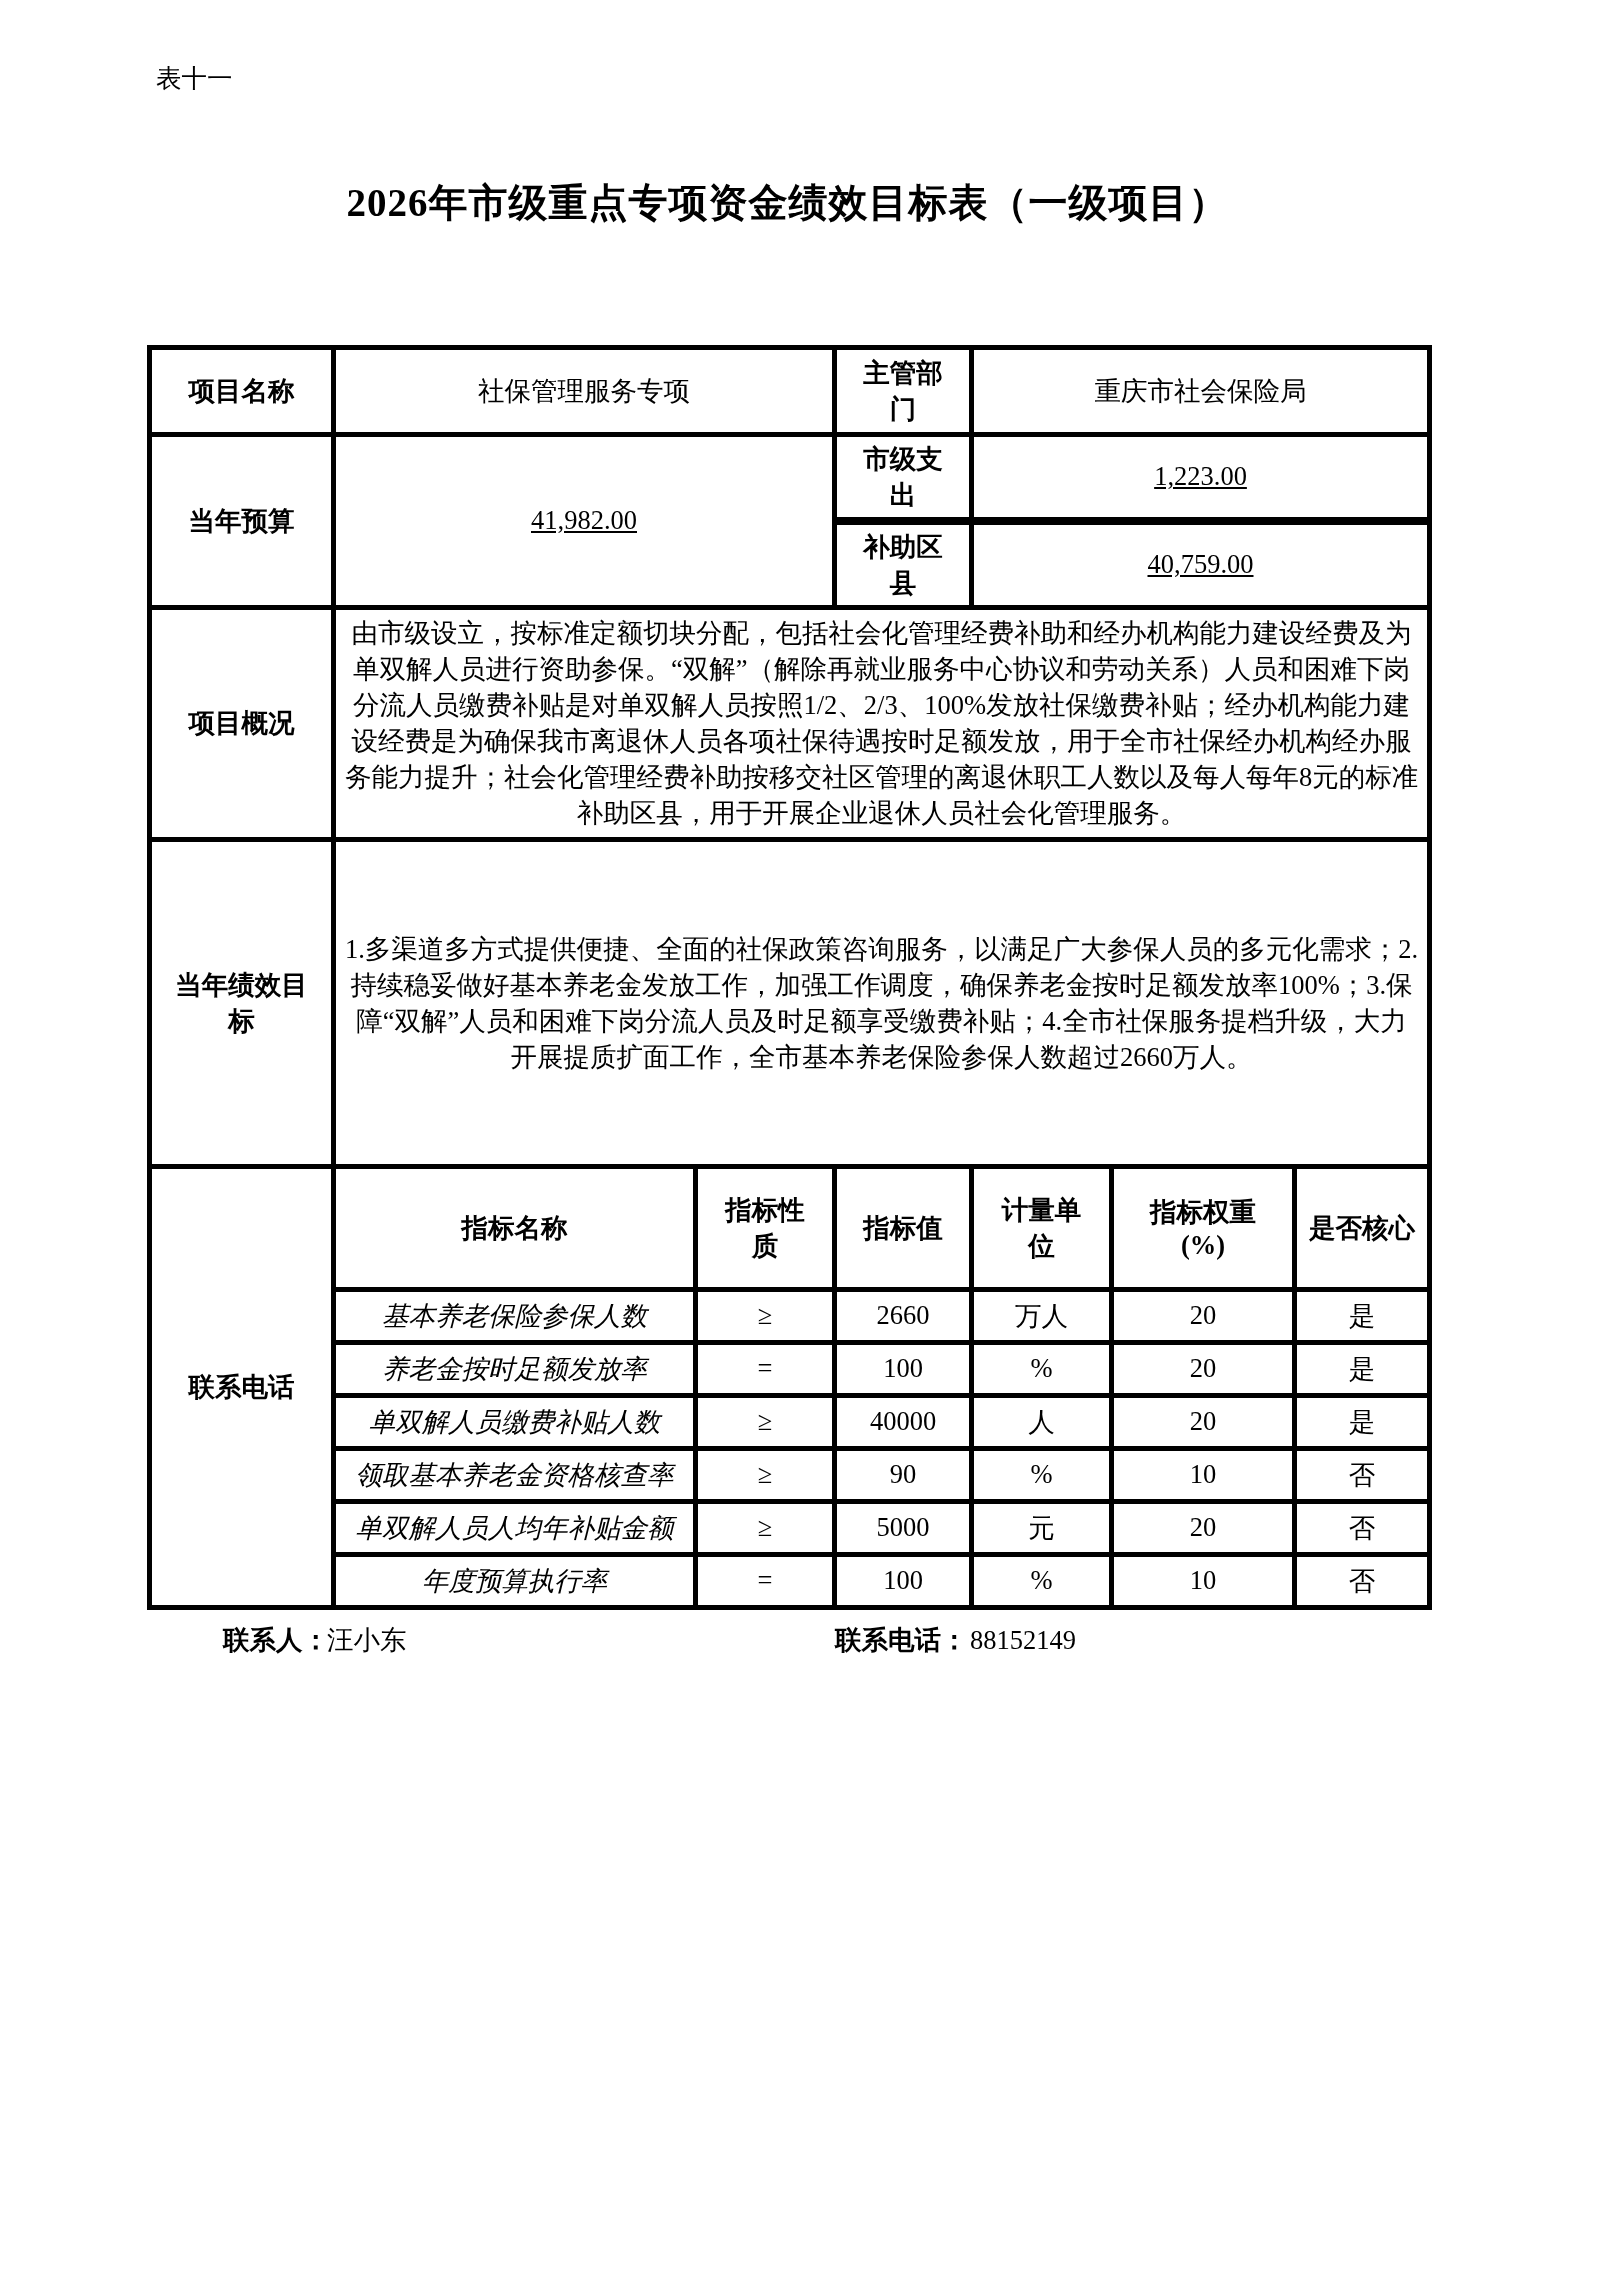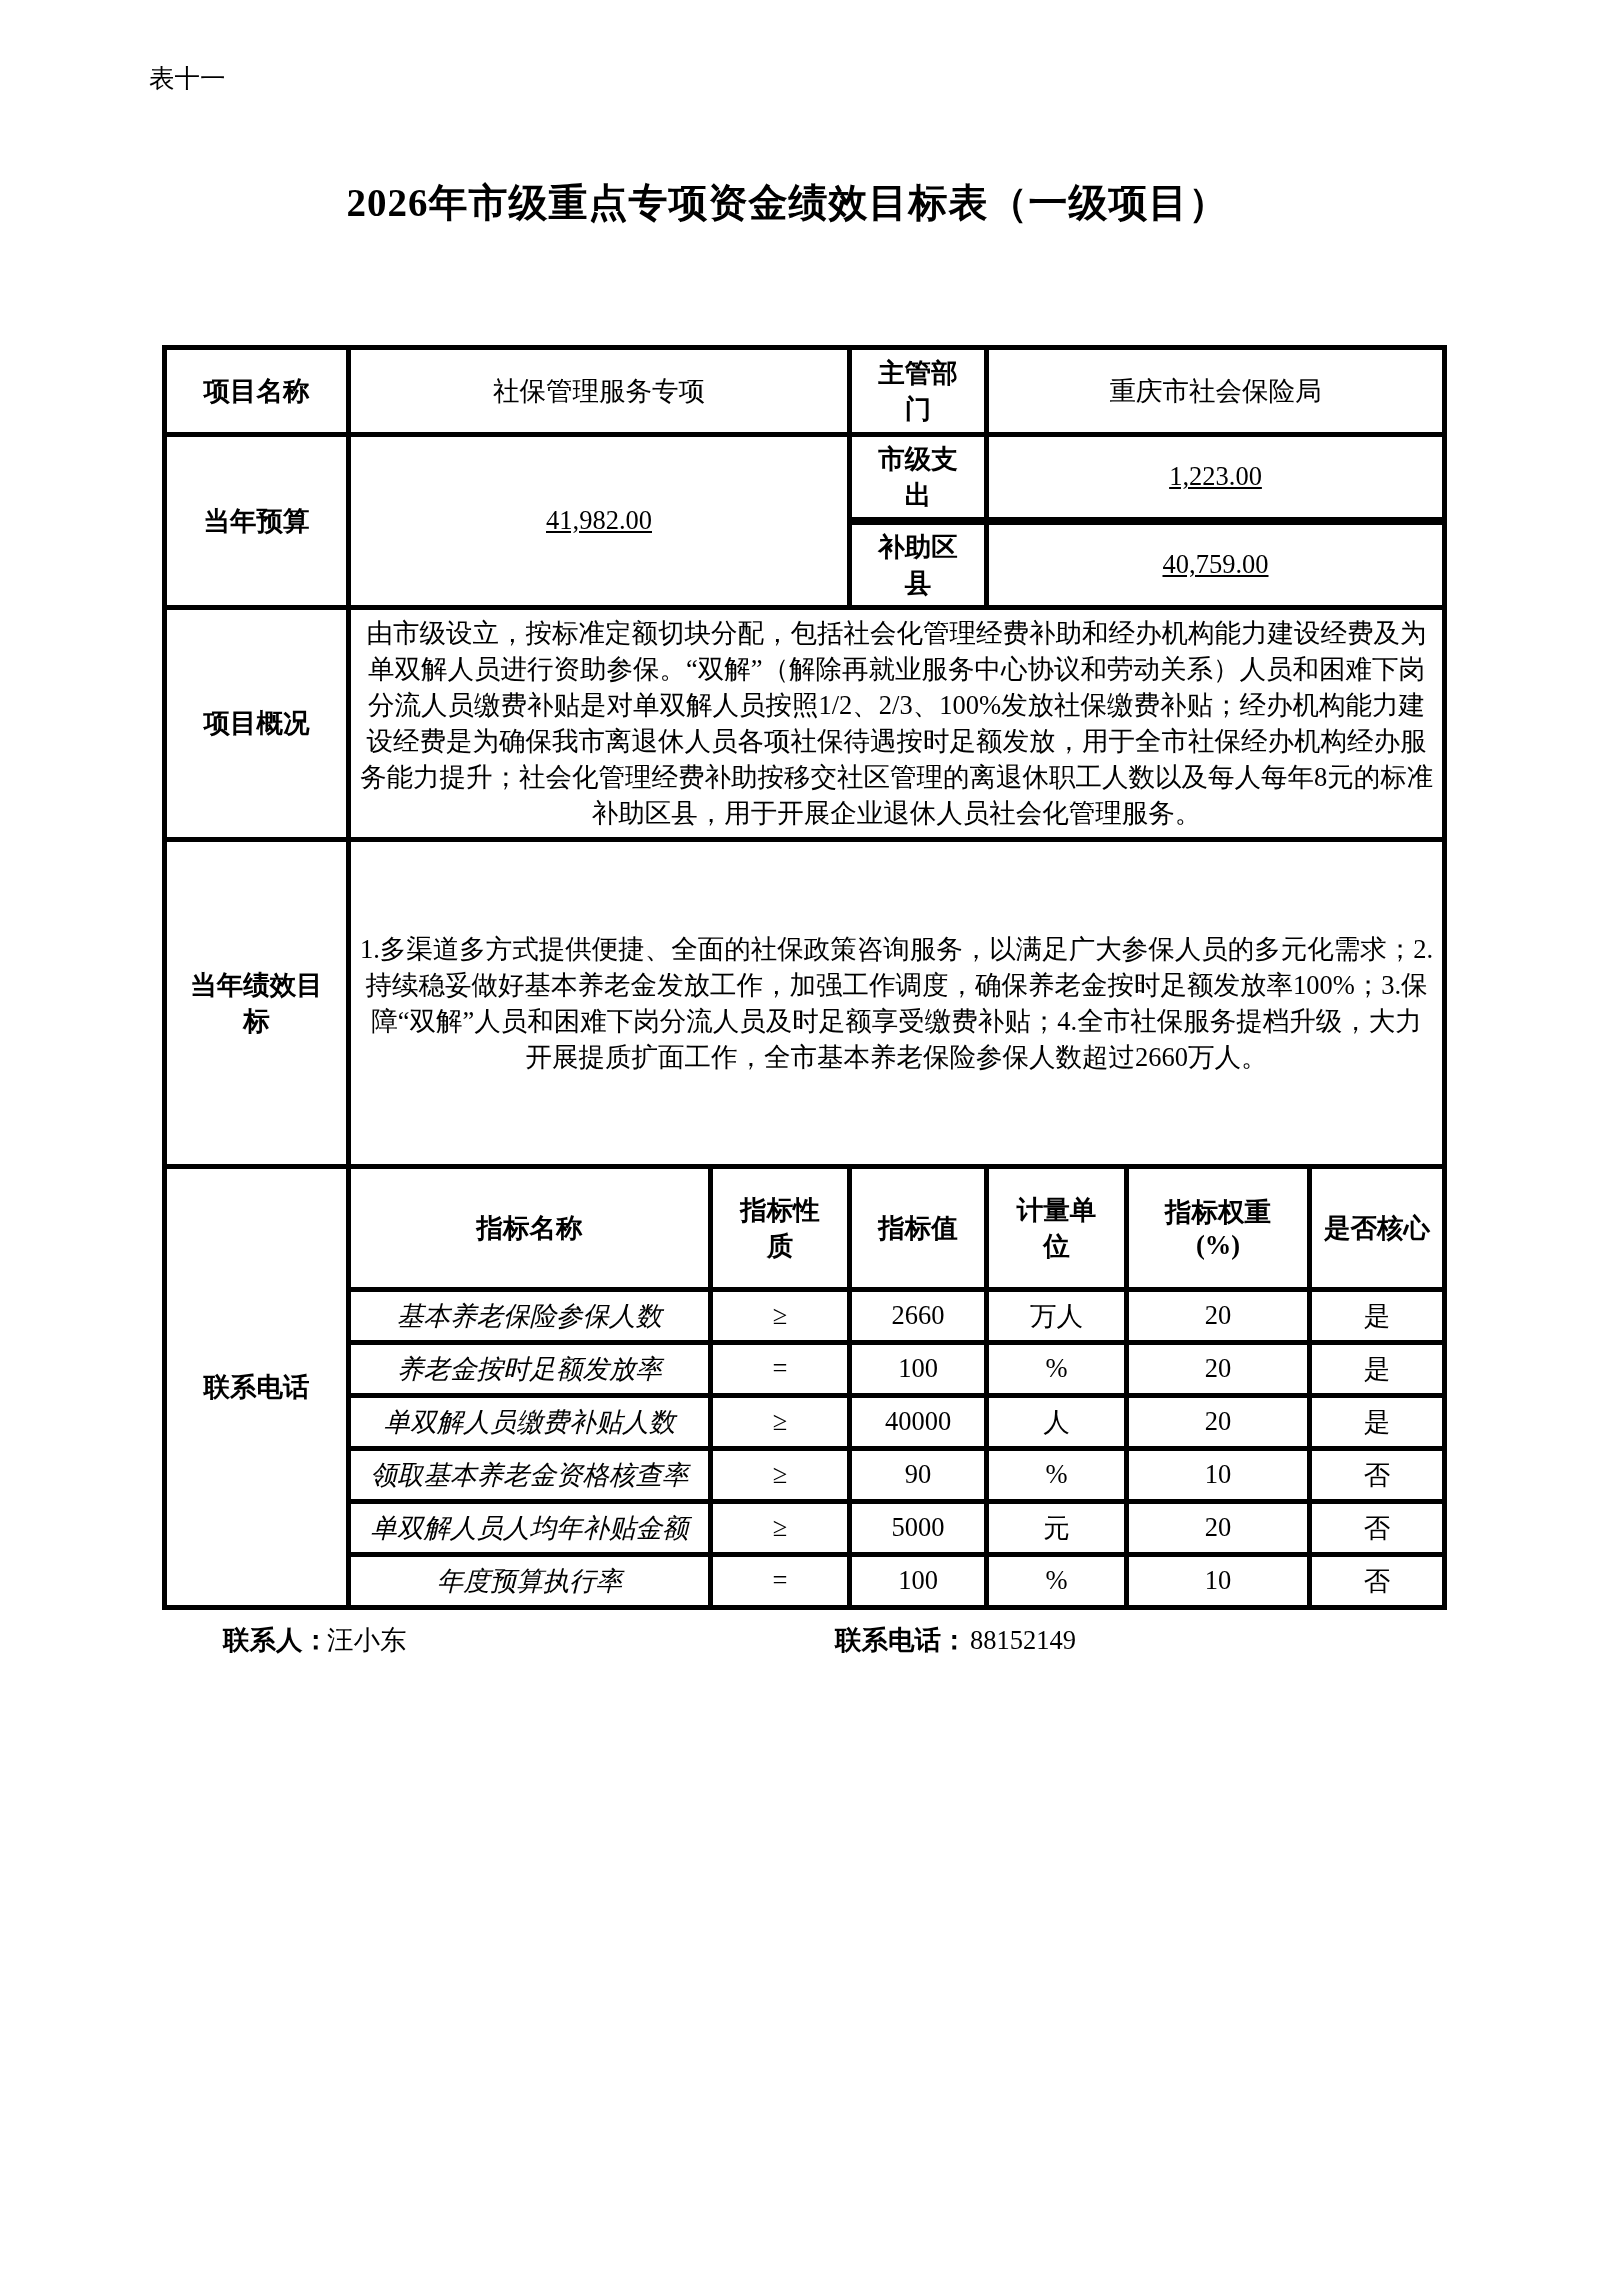--- a/index.html
+++ b/index.html
@@ -6,34 +6,34 @@
   .page{
     position:relative;
     width:1621px;height:2293px;
     background:#ffffff;
     font-family:"Liberation Serif","DejaVu Serif",serif;
     color:#000;
     overflow:hidden;
     border-bottom:2.9px solid #c9c9c9;
   }
   .page-tag{
-    position:absolute;left:149px;top:61px;
+    position:absolute;left:156px;top:61px;
     font-size:25.5px;line-height:35px;text-align:right;
   }
   .doc-title{
     position:absolute;left:147px;top:178px;width:1281px;
     text-align:center;font-size:39px;line-height:49px;font-weight:bold;
     letter-spacing:1px;
   }
   .unit-note{
     position:absolute;left:147px;top:282px;width:1274px;
     text-align:right;font-size:28px;line-height:35px;font-weight:bold;
   }
   table.main{
-    position:absolute;left:162px;top:345px;
+    position:absolute;left:147px;top:345px;
     width:1281px;table-layout:fixed;
     border-collapse:collapse;
     border-radius:7px;
   }
   table.main td{
     border:5.9px solid #000;
     vertical-align:middle;
     text-align:center;
     font-size:26.5px;
     padding:3.9px 7.8px;

